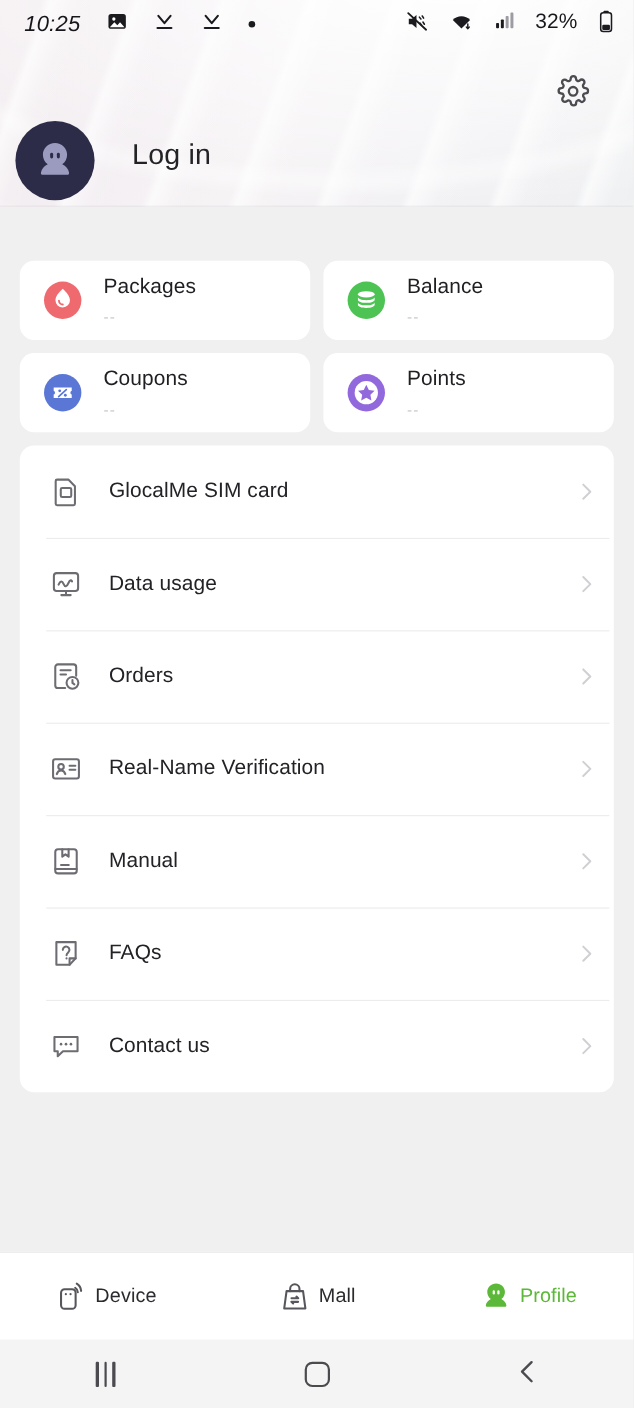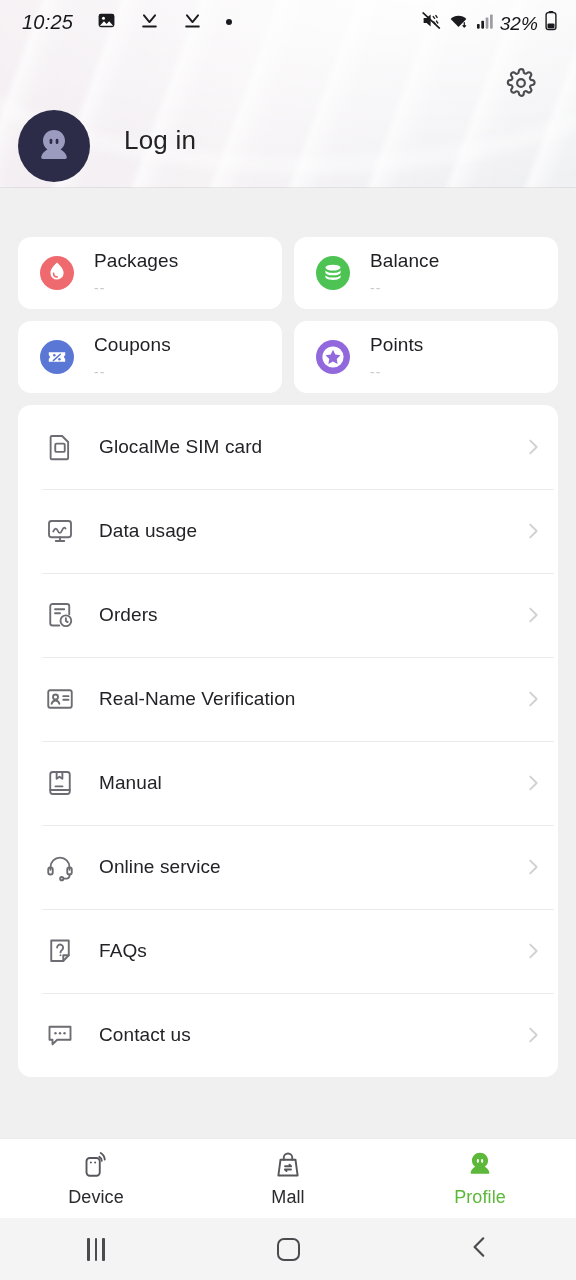--- a/index.html
+++ b/index.html
@@ -72,44 +72,44 @@
     z-index: 5;
     height: 44px;
     padding: 0 18px 0 22px;
     display: flex;
     align-items: center;
     justify-content: space-between;
     color: #1b1b1f;
   }
   .sb-left { display: flex; align-items: center; gap: 24px; font-style: italic; }
   .sb-time { font-size: 20px; font-weight: 400; letter-spacing: .2px; color:#17171b; }
-  .sb-right { display: flex; align-items: flex-end; gap: 6px; font-style: italic; }
+  .sb-right { display: flex; align-items: flex-start; gap: 19px; }
   .sb-batt-text { font-size: 19px; color:#17171b; letter-spacing:.1px; }
   .sb-dot { width:6px; height:6px; border-radius:50%; background:#1b1b1f; display:inline-block; }
 
   
   .gear-btn {
     position: absolute;
     z-index: 6;
     right: 38px;
     top: 68px;
     width: 34px; height: 34px;
     display: flex; align-items: center; justify-content: center;
   }
 
   
   .profile-row {
     position: absolute;
     z-index: 6;
-    left: 0; right: 0;
+    left: 12px; right: 0;
     bottom: 0;
     height: 96px;
     display: flex;
     align-items: center;
-    padding-left: 18px;
+    padding-left: 2px;
   }
   .avatar {
     width: 72px; height: 72px;
     border-radius: 50%;
     background: #2d2c48;
     display: flex; align-items: center; justify-content: center;
     flex: 0 0 72px;
     position: relative;
     top: 6px;
   }
@@ -199,21 +199,20 @@
     flex: 0 0 80px;
     height: 80px;
     background: #ffffff;
     display: flex;
     align-items: center;
     border-top: 1px solid #ececec;
   }
   .tab {
     flex: 1 1 0;
     display: flex;
-    flex-direction: column;
     align-items: center;
     justify-content: center;
     gap: 7px;
   }
   .tab-ico { height: 30px; display: flex; align-items: flex-end; justify-content: center; }
   .tab-label { font-size: 18px; color: #2b2b2f; letter-spacing: .1px; }
   .tab.active .tab-label { color: #5cb838; }
 
   
   .navbar {
@@ -467,37 +466,20 @@
           </svg>
         </div>
         <div class="menu-label">Manual</div>
         <div class="menu-chev">
           <svg width="22" height="22" viewBox="0 0 24 24" fill="none" stroke="#d0d0d4" stroke-width="2" stroke-linecap="round" stroke-linejoin="round">
               <path d="M9 5l7 7-7 7"></path>
             </svg>
         </div>
       </div>
 
-      <div class="menu-item">
-        <div class="menu-ico">
-          <svg width="30" height="30" viewBox="0 0 24 24" fill="none" stroke="#6c6c72" stroke-width="1.5" stroke-linecap="round" stroke-linejoin="round">
-            <path d="M4.4 14.2v-2.1a7.6 7.6 0 0115.2 0v2.1"></path>
-            <rect x="2.6" y="12.4" width="3.6" height="5.6" rx="1.6"></rect>
-            <rect x="17.8" y="12.4" width="3.6" height="5.6" rx="1.6"></rect>
-            <path d="M19.6 18v.9a2.4 2.4 0 01-2.4 2.4h-2.1"></path>
-            <circle cx="13.4" cy="21.3" r="1.3"></circle>
-          </svg>
-        </div>
-        <div class="menu-label">Online service</div>
-        <div class="menu-chev">
-          <svg width="22" height="22" viewBox="0 0 24 24" fill="none" stroke="#d0d0d4" stroke-width="2" stroke-linecap="round" stroke-linejoin="round">
-              <path d="M9 5l7 7-7 7"></path>
-            </svg>
-        </div>
-      </div>
 
       <div class="menu-item">
         <div class="menu-ico">
           <svg width="30" height="30" viewBox="0 0 24 24" fill="none" stroke="#6c6c72" stroke-width="1.5" stroke-linecap="round" stroke-linejoin="round">
             <path d="M5 3.6h14v11.8l-4.4 4.6H5z"></path>
             <path d="M19 15.4h-4.4v4.6"></path>
             <path d="M9.7 9.2a2.4 2.4 0 114 1.8c-.8.7-1.3 1.1-1.3 2.1"></path>
             <path d="M12.4 15.3v.1"></path>
           </svg>
         </div>

